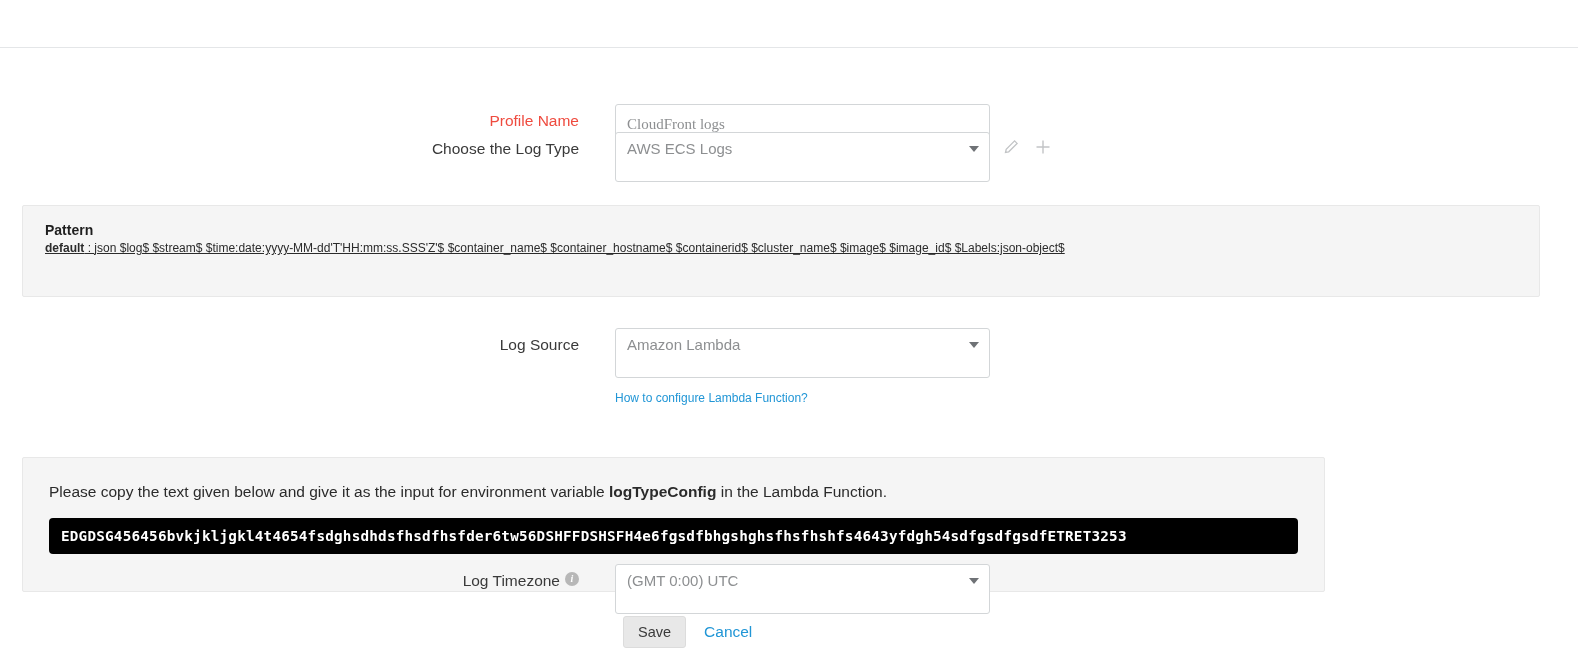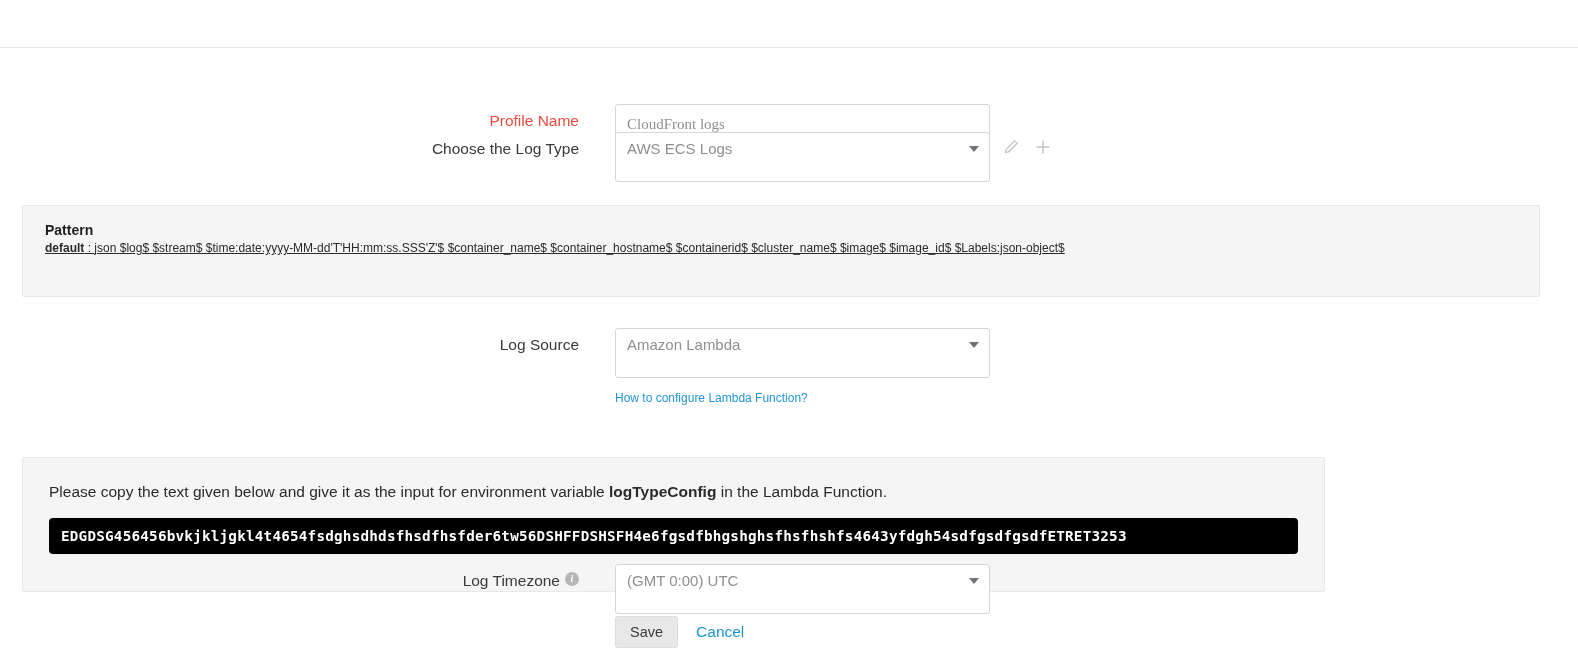--- a/index.html
+++ b/index.html
@@ -271,21 +271,21 @@
   <div class="form-row" style="left:0; top:516px;">
     <div class="field-label">
       <span>Log Timezone</span><span class="info-icon">i</span>
     </div>
     <div class="select-wrap">
       <div class="select-box">(GMT 0:00) UTC</div>
       <div class="caret"></div>
     </div>
   </div>
 
-  <div class="form-row" style="left:0; top:568px;">
+  <div class="form-row" style="left:8px; top:568px;">
     <div class="field-label"></div>
     <div style="display:flex; align-items:center;">
       <button class="save-button">Save</button>
       <span class="cancel-link">Cancel</span>
     </div>
   </div>
 
 </div>
 
 </body></html>

